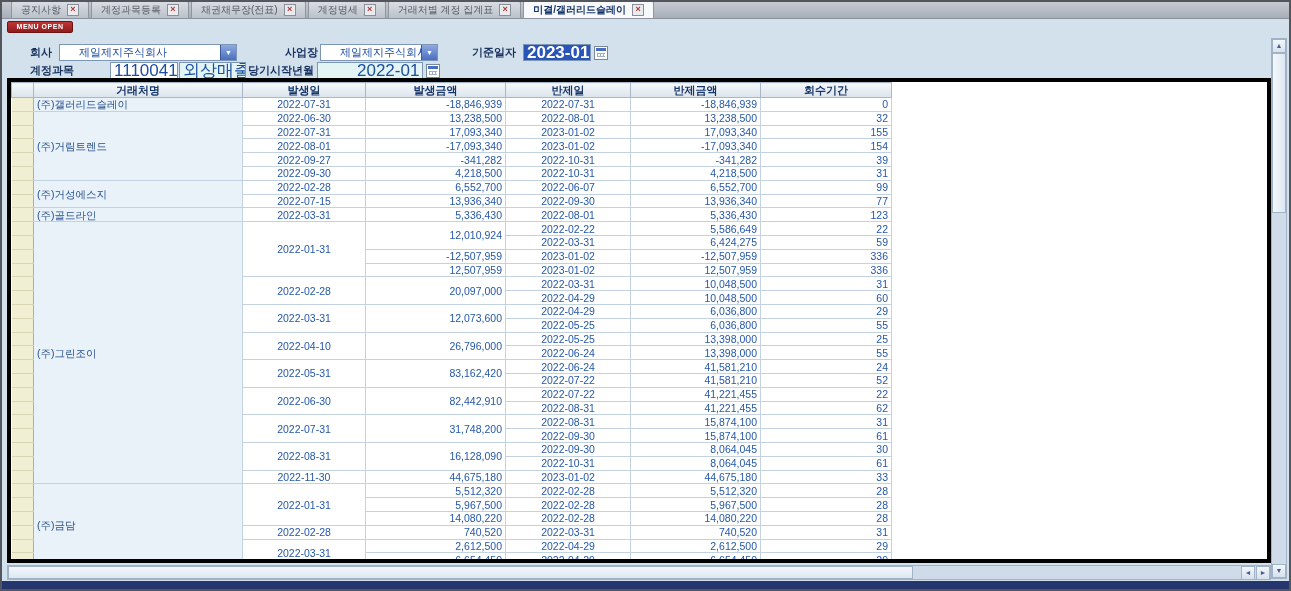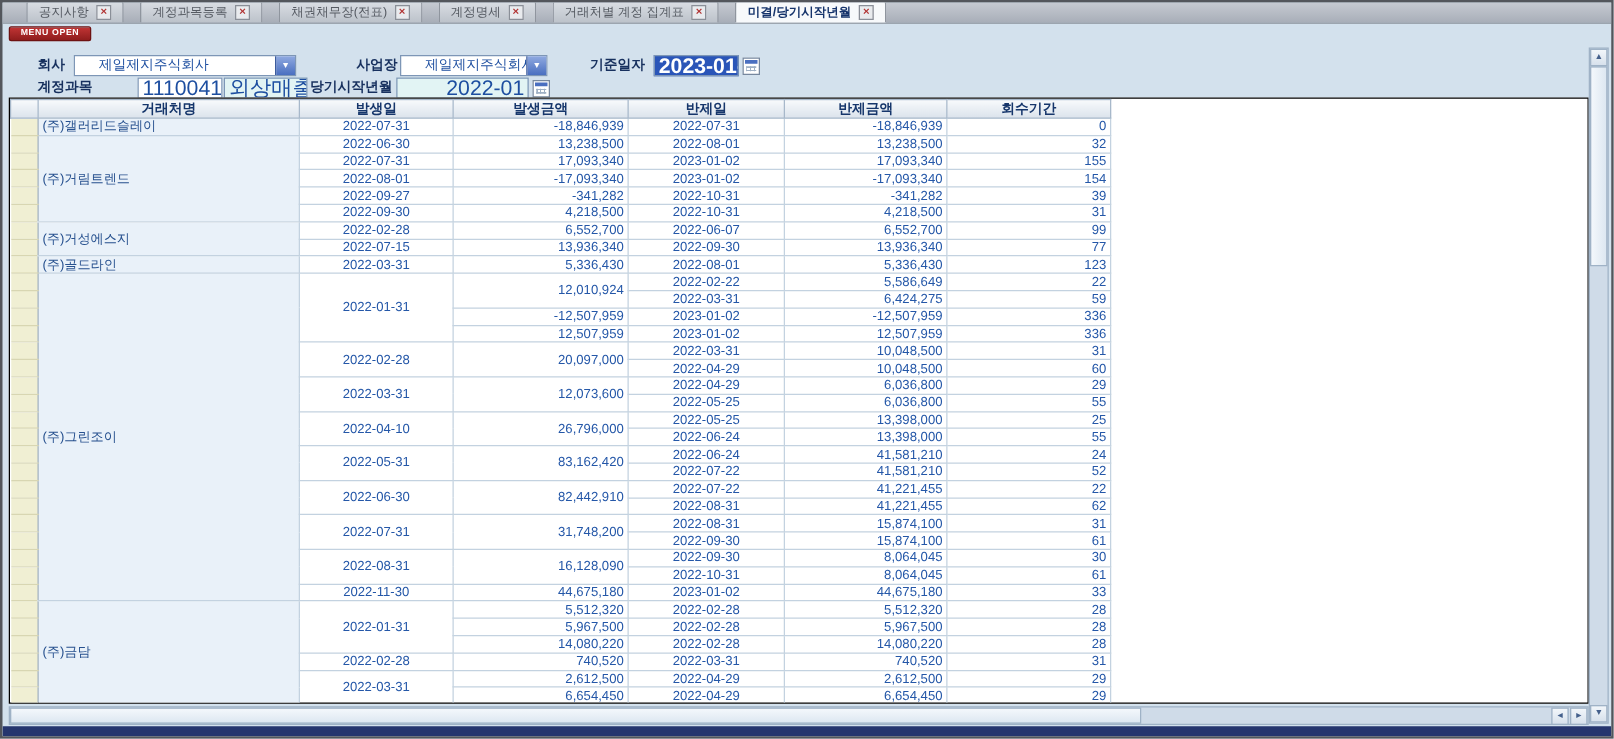--- a/index.html
+++ b/index.html
@@ -1,21 +1,21 @@
 <!DOCTYPE html>
 <html><head>
 <meta charset="utf-8">
 <style>
   html,body{margin:0;padding:0;background:#e8e8e8;}
   .window{position:relative;width:1291px;height:591px;background:#d3e1ed;border:2px solid #53565c;
           box-sizing:border-box;overflow:hidden;font-family:"Liberation Sans","DejaVu Sans",sans-serif;}
   
   .tabbar{position:absolute;left:0;top:0;width:100%;height:17px;
           background:linear-gradient(#c6cad2,#a8aeb8);border-bottom:1px solid #8b919b;
-          display:flex;align-items:flex-end;padding-left:19px;gap:13px;box-sizing:border-box;}
+          display:flex;align-items:flex-end;padding-left:9px;gap:2px;box-sizing:border-box;}
   .tab{height:16px;display:flex;align-items:center;gap:6px;padding:0 9px;font-size:10px;color:#555a62;
        background:linear-gradient(#d9dde3,#bcc2ca);border:1px solid #8f959e;border-bottom:none;
        border-radius:2px 2px 0 0;white-space:nowrap;cursor:default;}
   .tab.active{background:#f7f9fb;color:#15336b;font-weight:bold;}
   .tclose{width:10px;height:10px;border:1px solid #8a8f98;background:#e9ebee;color:#b03030;
           font-size:9px;line-height:8px;text-align:center;font-weight:bold;}
   
   .menuopen{position:absolute;left:5px;top:19px;width:64px;height:10px;
             background:linear-gradient(#c03434,#8f1d1d);border:1px solid #6e1212;color:#fff;
             font-size:7px;font-weight:bold;text-align:center;line-height:9px;letter-spacing:.5px;border-radius:2px;}
@@ -30,21 +30,21 @@
   .cyan{background:#e2f4f4;}
   .sel{background:#2a55b8;color:#fff;text-align:center;font-weight:bold;}
   .center{text-align:center;padding-left:39px;}
   .calicon{position:absolute;width:14px;height:14px;border:1px solid #76879e;background:#fff;box-sizing:border-box;}
   .calicon::before{content:"";position:absolute;left:1px;right:1px;top:1px;height:3px;background:#4a6fc0;}
   .calicon::after{content:"";position:absolute;left:2px;right:2px;top:6px;bottom:2px;
      background:repeating-linear-gradient(to right,#9fb0c4 0 1px,transparent 1px 3px),
                 repeating-linear-gradient(to bottom,#9fb0c4 0 1px,transparent 1px 3px);}
   
   .gridwrap{position:absolute;left:5px;top:76px;width:1264px;height:485px;background:#fff;
-            border:1px solid #000000;box-sizing:border-box;overflow:hidden;}
+            border:4px solid #000000;box-sizing:border-box;overflow:hidden;}
   table.grid{border-collapse:collapse;table-layout:fixed;width:880px;}
   .grid th{height:14px;background:linear-gradient(#f7f9fb,#dbe3ec);border:1px solid #a7b8ca;
            font-size:11px;color:#16366b;font-weight:bold;padding:0;line-height:13px;}
   .grid td{height:12.8px;border-right:1px solid #c3d2e0;border-bottom:1px solid #c3d2e0;font-size:10.5px;
            color:#2457a8;padding:0 3px;white-space:nowrap;overflow:hidden;line-height:12px;vertical-align:middle;}
   .grid td.ind{background:#f0efd3;border-bottom:1px solid #d8d6b2;border-right:1px solid #9fb0c0;padding:0;}
   .grid td.name{background:#e9f1f9;color:#27518f;}
   .grid td.odate,.grid td.sdate{text-align:center;}
   .grid td.oamt,.grid td.samt,.grid td.period{text-align:right;}
   
@@ -80,21 +80,21 @@
       </div>
       <div class="tab">
         <span>계정명세</span>
         <span class="tclose">×</span>
       </div>
       <div class="tab">
         <span>거래처별 계정 집계표</span>
         <span class="tclose">×</span>
       </div>
       <div class="tab active">
-        <span>미결/당기시작년월</span>
+        <span>미결/갤러리드슬레이</span>
         <span class="tclose">×</span>
       </div>
     </div>
 
   <div class="menuopen">MENU OPEN</div>
 
   <span class="flabel" style="left:28px;top:42px">회사</span>
   <div class="combo" style="left:57px;top:42px;width:178px">
     <span class="val">제일제지주식회사</span>
     <span class="arrow">▼</span>

